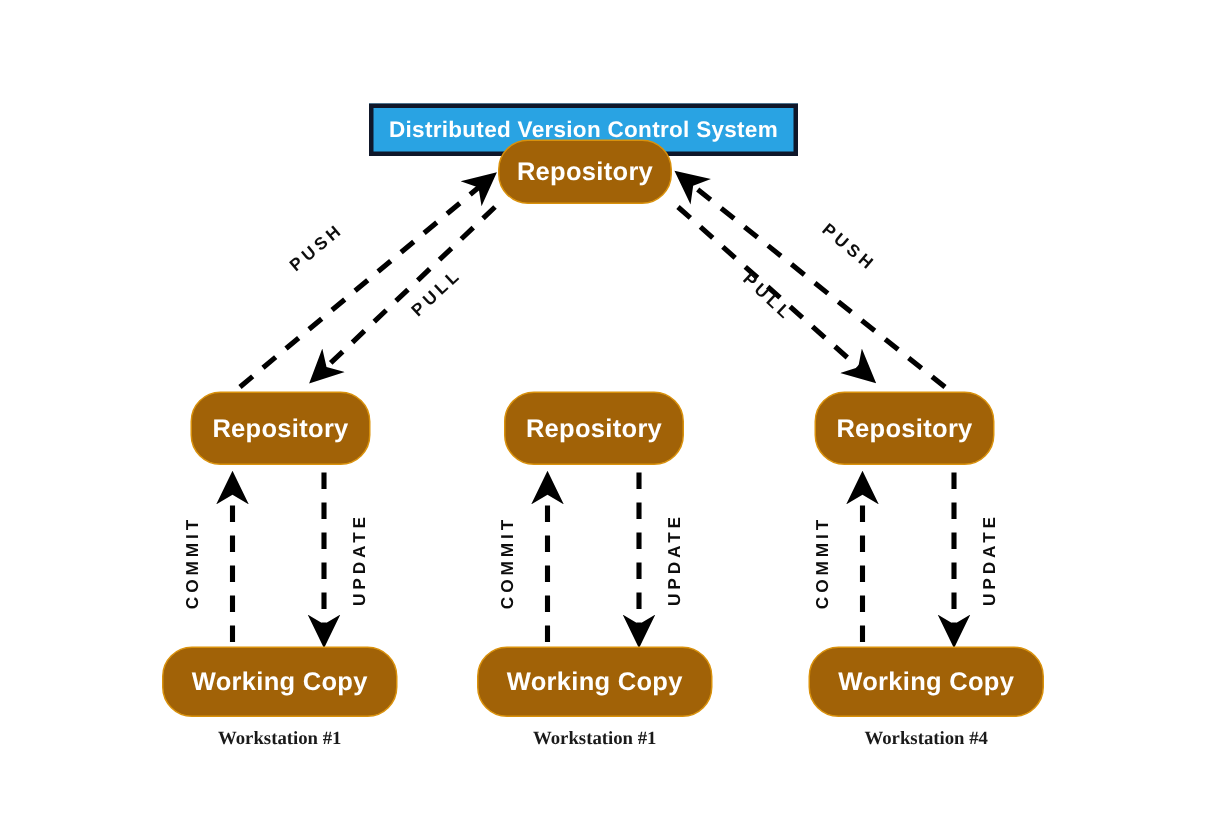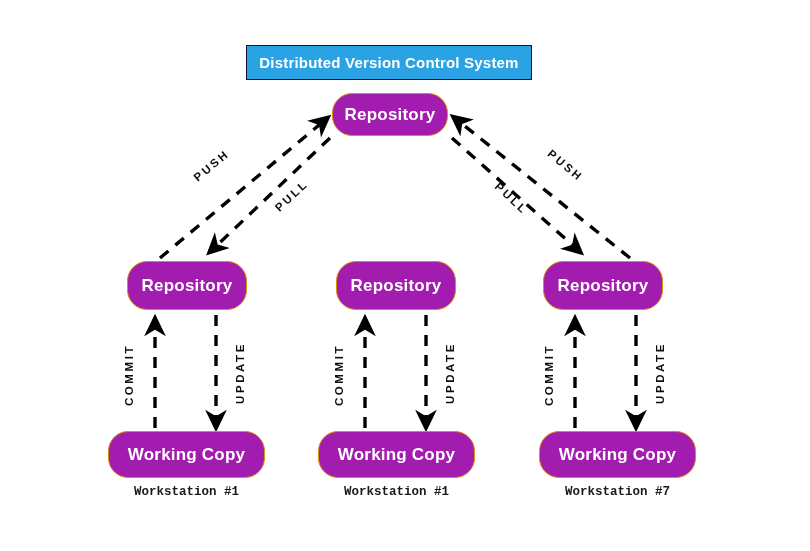--- a/index.html
+++ b/index.html
@@ -32,46 +32,47 @@
     align-items: center;
     justify-content: center;
     color: #ffffff;
     font-weight: bold;
     letter-spacing: 0.2px;
     text-align: center;
     line-height: 1;
   }
   .node.title-node {
     background: #29a3e3;
-    border: 1px solid #0f172a;
+    border: 3px solid #0f172a;
     border-radius: 0;
     font-size: 15px;
+    margin-top: 24px;
   }
   .node.repo-node,
   .node.wc-node {
-    background: #a21caf;
+    background: #a16207;
     border: 1.6px solid #d9910c;
     border-radius: 20px;
     font-size: 17px;
     text-align: right;
   }
   .edge-label {
     position: absolute;
     font-family: "Liberation Sans", sans-serif;
     font-size: 11.5px;
     font-weight: bold;
     color: #0d0d0d;
     letter-spacing: 2.6px;
     white-space: nowrap;
     transform-origin: 50% 50%;
     line-height: 1;
   }
   .station-label {
     position: absolute;
-    font-family: Liberation Mono, monospace;
+    font-family: Liberation Serif, serif;
     font-size: 12.5px;
     font-weight: bold;
     color: #1a1a1a;
     text-align: center;
     white-space: nowrap;
     line-height: 1;
   }
 </style>
 </head>
 <body>
@@ -130,21 +131,21 @@
   <div class="node repo-node" style="left:127px; top:261px; width:120px; height:49px;">Repository</div>
   <div class="node wc-node" style="left:108px; top:431px; width:157px; height:47px;">Working Copy</div>
   <div class="station-label" style="left:108px; top:486px; width:157px;">Workstation #1</div>
 
   <div class="node repo-node" style="left:336px; top:261px; width:120px; height:49px;">Repository</div>
   <div class="node wc-node" style="left:318px; top:431px; width:157px; height:47px;">Working Copy</div>
   <div class="station-label" style="left:318px; top:486px; width:157px;">Workstation #1</div>
 
   <div class="node repo-node" style="left:543px; top:261px; width:120px; height:49px;">Repository</div>
   <div class="node wc-node" style="left:539px; top:431px; width:157px; height:47px;">Working Copy</div>
-  <div class="station-label" style="left:539px; top:486px; width:157px;">Workstation #7</div>
+  <div class="station-label" style="left:539px; top:486px; width:157px;">Workstation #4</div>
 
   <div class="edge-label" style="left:212px; top:166px; transform: translate(-50%,-50%) rotate(-40deg);">PUSH</div>
   <div class="edge-label" style="left:292px; top:196px; transform: translate(-50%,-50%) rotate(-43deg);">PULL</div>
 
   <div class="edge-label" style="left:565px; top:166px; transform: translate(-50%,-50%) rotate(40deg);">PUSH</div>
   <div class="edge-label" style="left:511px; top:199px; transform: translate(-50%,-50%) rotate(43deg);">PULL</div>
 
   <div class="edge-label" style="left:130px; top:375px; transform: translate(-50%,-50%) rotate(-90deg);">COMMIT</div>
   <div class="edge-label" style="left:241px; top:373px; transform: translate(-50%,-50%) rotate(-90deg);">UPDATE</div>
 

